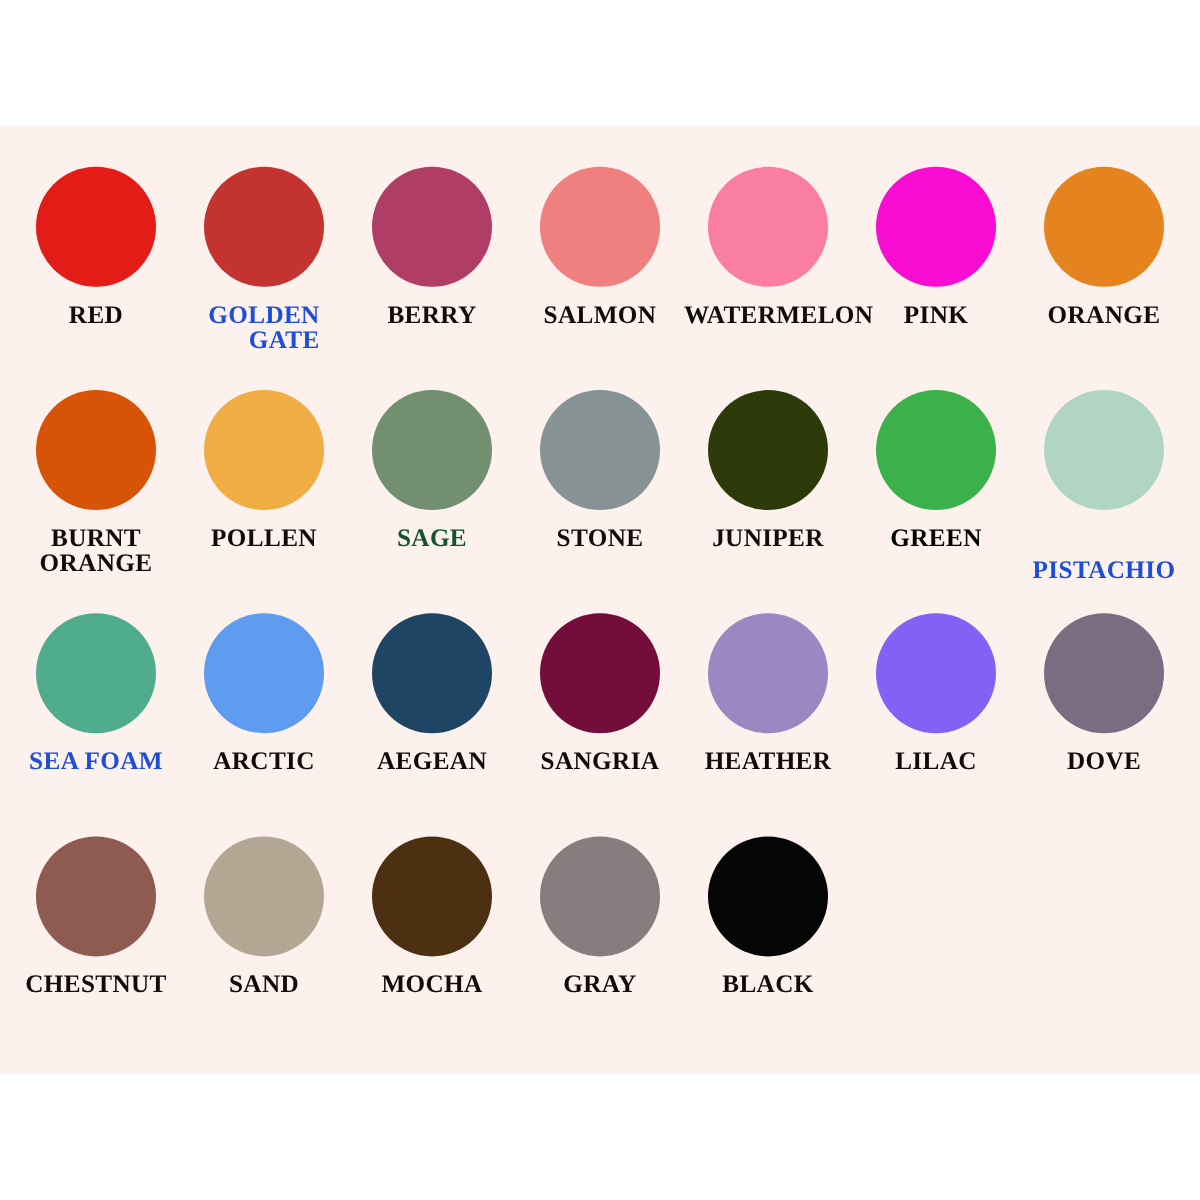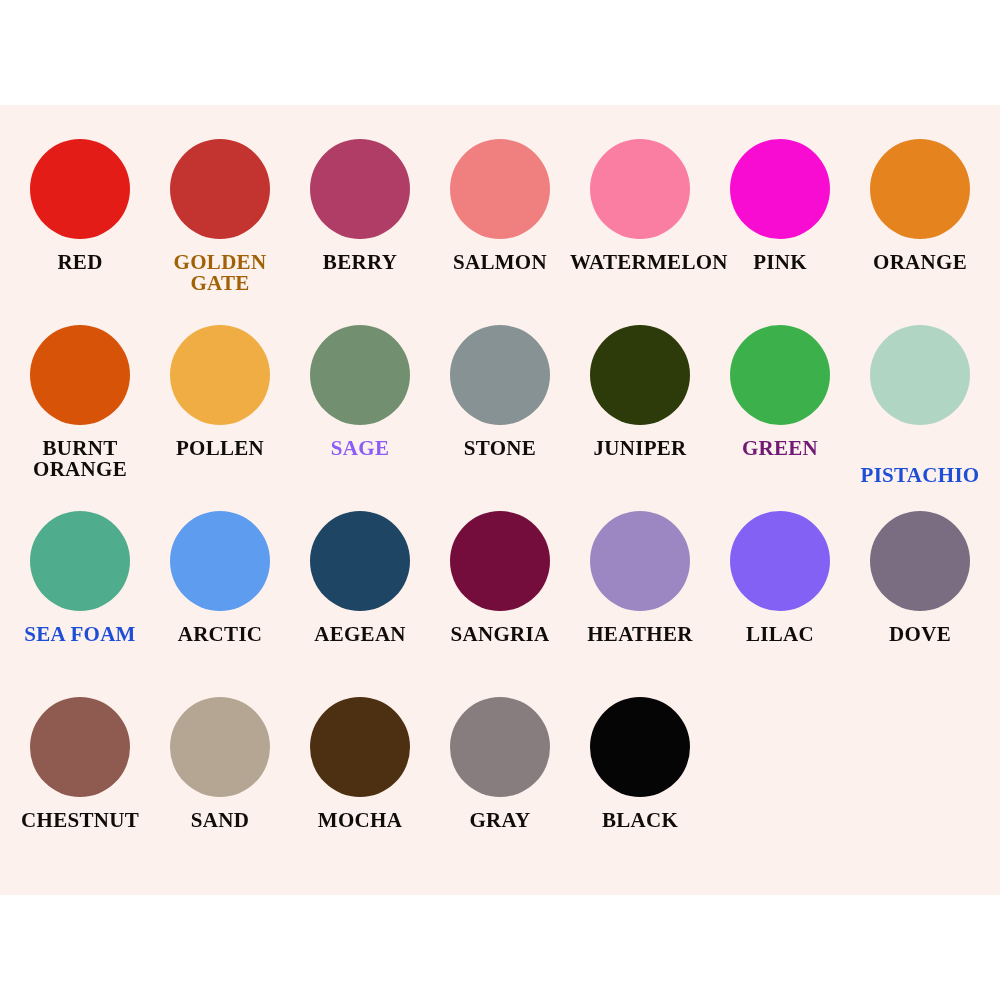--- a/index.html
+++ b/index.html
@@ -76,21 +76,21 @@
 
 <div id="palette-page">
   <div id="palette-panel" style="background: rgb(252, 241, 236);">
     <div class="swatch-grid">
         <div class="swatch-cell">
           <div class="swatch-dot" style="background: rgb(227, 28, 24);"></div>
           <div class="swatch-label" style="color: rgb(16, 12, 10);">RED</div>
         </div>
         <div class="swatch-cell">
           <div class="swatch-dot" style="background: rgb(195, 51, 47);"></div>
-          <div class="swatch-label" style="color: #a16207;">GOLDEN
+          <div class="swatch-label" style="color: #1d4ed8; text-align: right;">GOLDEN
 GATE</div>
         </div>
         <div class="swatch-cell">
           <div class="swatch-dot" style="background: rgb(176, 61, 101);"></div>
           <div class="swatch-label" style="color: rgb(16, 12, 10);">BERRY</div>
         </div>
         <div class="swatch-cell">
           <div class="swatch-dot" style="background: rgb(240, 127, 128);"></div>
           <div class="swatch-label" style="color: rgb(16, 12, 10);">SALMON</div>
         </div>
@@ -110,33 +110,33 @@
           <div class="swatch-dot" style="background: rgb(214, 83, 7);"></div>
           <div class="swatch-label" style="color: rgb(16, 12, 10);">BURNT
 ORANGE</div>
         </div>
         <div class="swatch-cell">
           <div class="swatch-dot" style="background: rgb(239, 173, 68);"></div>
           <div class="swatch-label" style="color: rgb(16, 12, 10);">POLLEN</div>
         </div>
         <div class="swatch-cell">
           <div class="swatch-dot" style="background: rgb(114, 144, 111);"></div>
-          <div class="swatch-label" style="color: #8b5cf6;">SAGE</div>
+          <div class="swatch-label" style="color: #14532d;">SAGE</div>
         </div>
         <div class="swatch-cell">
           <div class="swatch-dot" style="background: rgb(134, 146, 147);"></div>
           <div class="swatch-label" style="color: rgb(16, 12, 10);">STONE</div>
         </div>
         <div class="swatch-cell">
           <div class="swatch-dot" style="background: rgb(44, 59, 9);"></div>
           <div class="swatch-label" style="color: rgb(16, 12, 10);">JUNIPER</div>
         </div>
         <div class="swatch-cell">
           <div class="swatch-dot" style="background: rgb(60, 177, 75);"></div>
-          <div class="swatch-label" style="color: #701a75;">GREEN</div>
+          <div class="swatch-label" style="color: #000000;">GREEN</div>
         </div>
         <div class="swatch-cell">
           <div class="swatch-dot" style="background: rgb(176, 214, 195);"></div>
           <div class="swatch-label" style="color: #1d4ed8; margin-top: 40px;">PISTACHIO</div>
         </div>
         <div class="swatch-cell">
           <div class="swatch-dot" style="background: rgb(79, 173, 142);"></div>
           <div class="swatch-label" style="color: #1d4ed8;">SEA FOAM</div>
         </div>
         <div class="swatch-cell">

